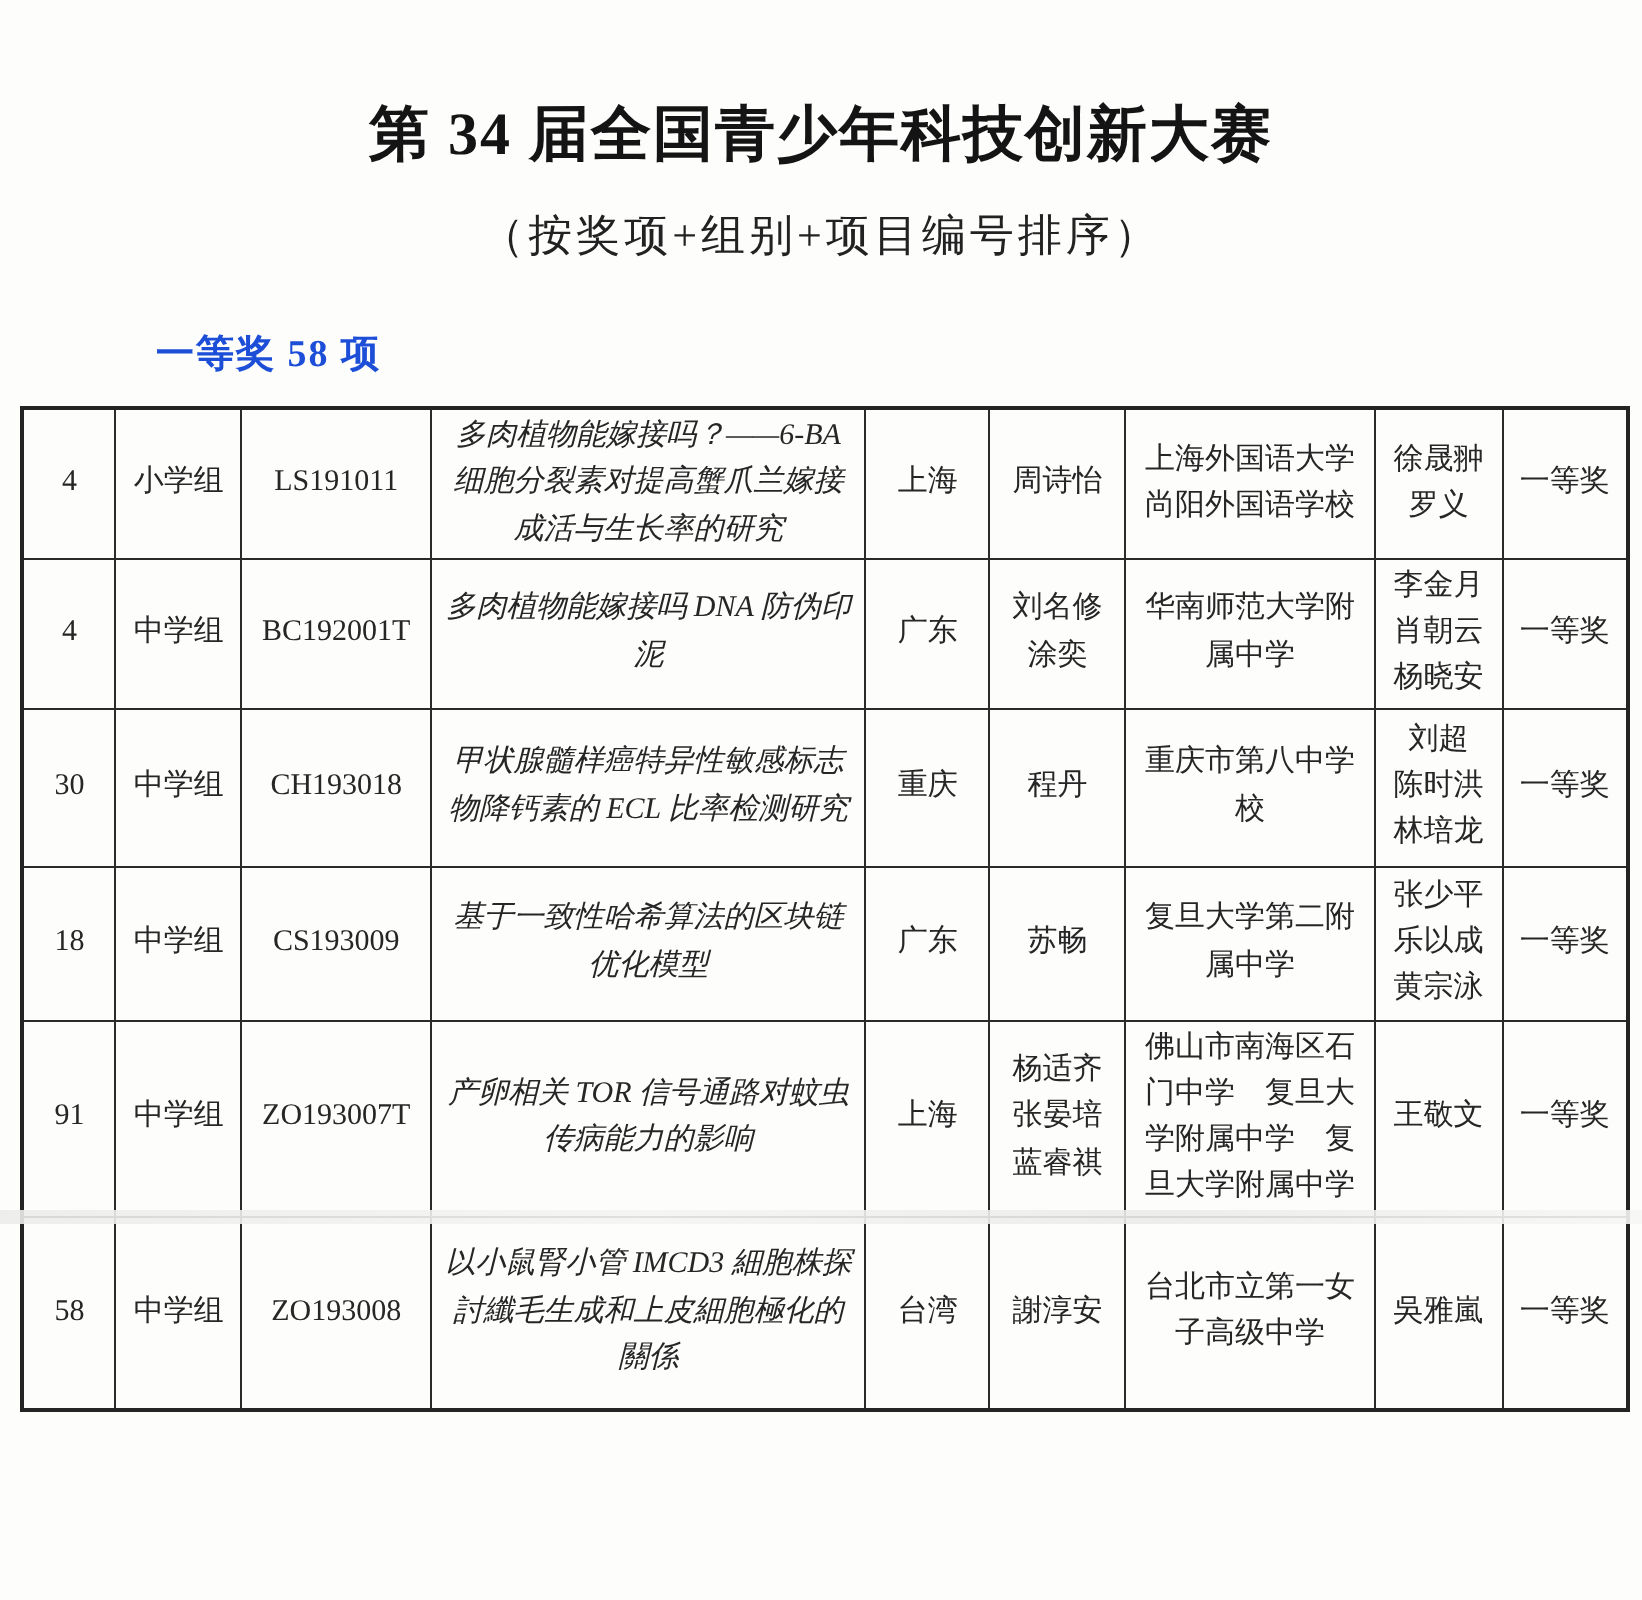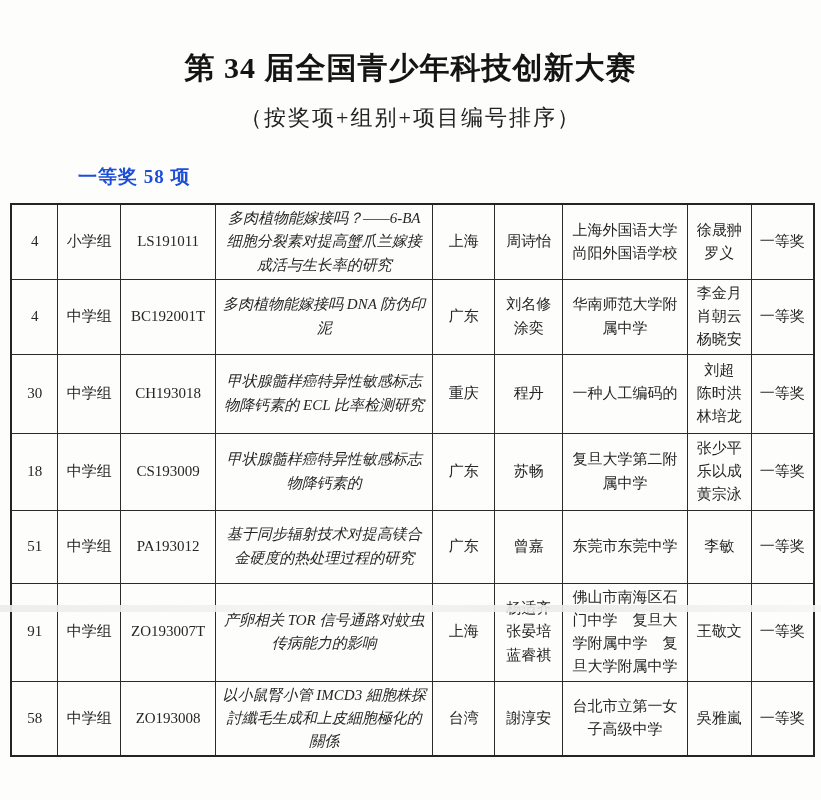--- a/index.html
+++ b/index.html
@@ -129,48 +129,37 @@
 杨晓安</td>
     <td class="c-award">一等奖</td>
   </tr>
         <tr>
     <td class="c-no">30</td>
     <td class="c-group">中学组</td>
     <td class="c-code">CH193018</td>
     <td class="c-title">甲状腺髓样癌特异性敏感标志物降钙素的 ECL 比率检测研究</td>
     <td class="c-prov">重庆</td>
     <td class="c-students">程丹</td>
-    <td class="c-school">一种人工编码的</td>
+    <td class="c-school">重庆市第八中学校</td>
     <td class="c-advisors">刘超
 陈时洪
 林培龙</td>
     <td class="c-award">一等奖</td>
   </tr>
         <tr>
     <td class="c-no">18</td>
     <td class="c-group">中学组</td>
     <td class="c-code">CS193009</td>
-    <td class="c-title">甲状腺髓样癌特异性敏感标志物降钙素的</td>
+    <td class="c-title">基于一致性哈希算法的区块链优化模型</td>
     <td class="c-prov">广东</td>
     <td class="c-students">苏畅</td>
     <td class="c-school">复旦大学第二附属中学</td>
     <td class="c-advisors">张少平
 乐以成
 黄宗泳</td>
-    <td class="c-award">一等奖</td>
-  </tr>
-        <tr>
-    <td class="c-no">51</td>
-    <td class="c-group">中学组</td>
-    <td class="c-code">PA193012</td>
-    <td class="c-title">基于同步辐射技术对提高镁合金硬度的热处理过程的研究</td>
-    <td class="c-prov">广东</td>
-    <td class="c-students">曾嘉</td>
-    <td class="c-school">东莞市东莞中学</td>
-    <td class="c-advisors">李敏</td>
     <td class="c-award">一等奖</td>
   </tr>
         <tr>
     <td class="c-no">91</td>
     <td class="c-group">中学组</td>
     <td class="c-code">ZO193007T</td>
     <td class="c-title">产卵相关 TOR 信号通路对蚊虫传病能力的影响</td>
     <td class="c-prov">上海</td>
     <td class="c-students">杨适齐
 张晏培

